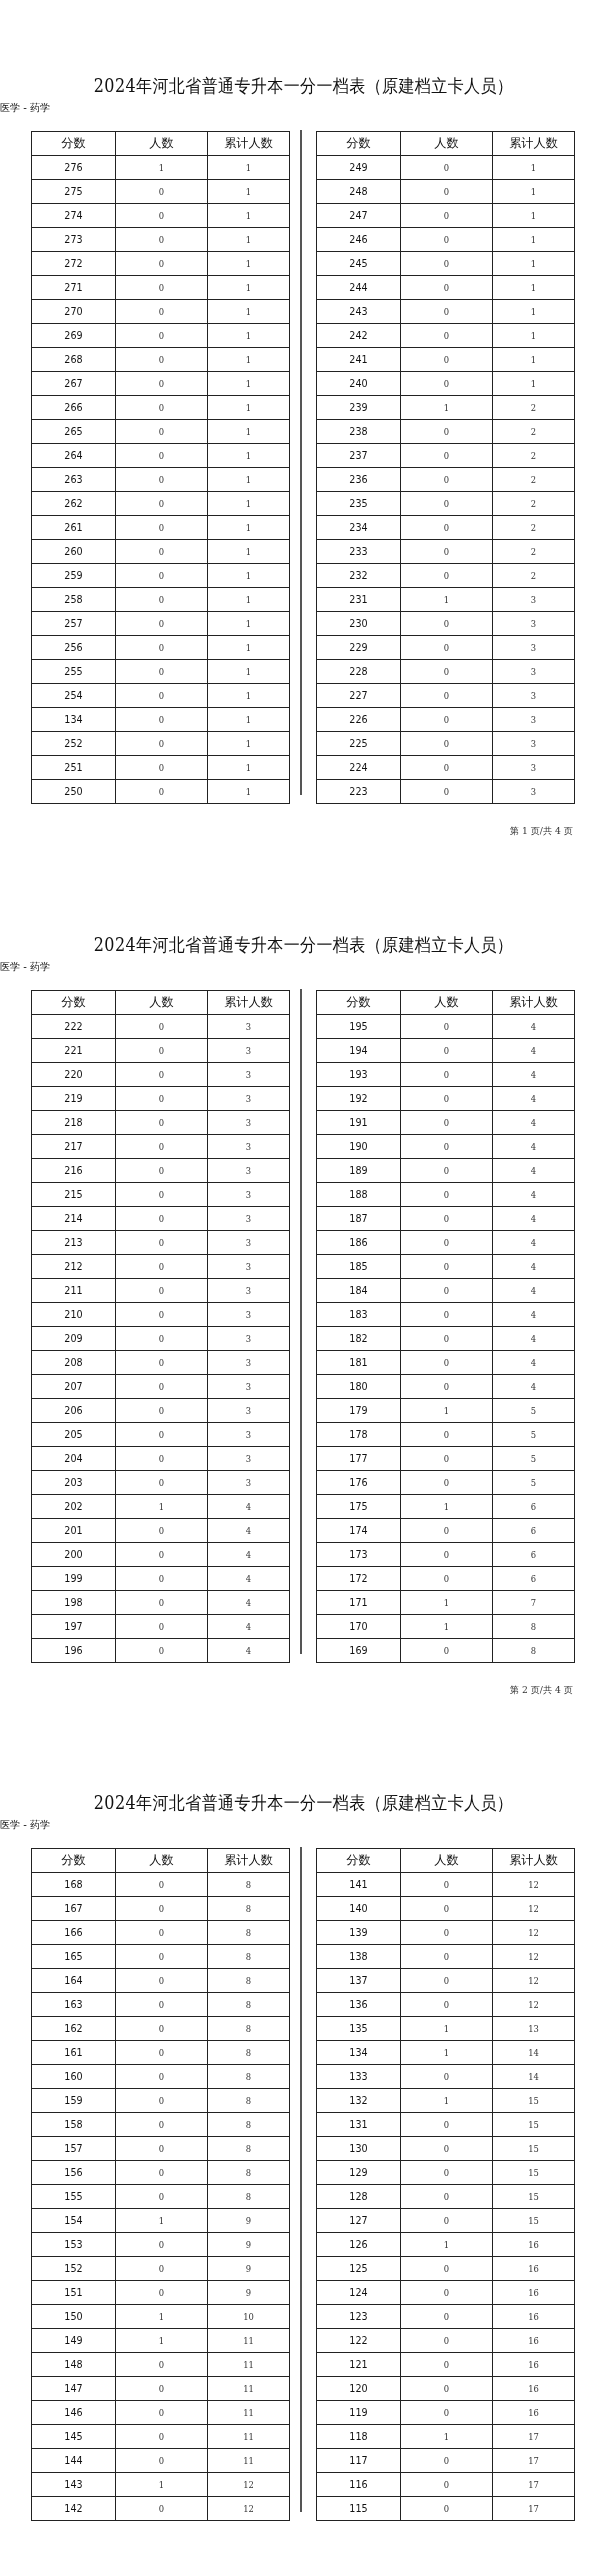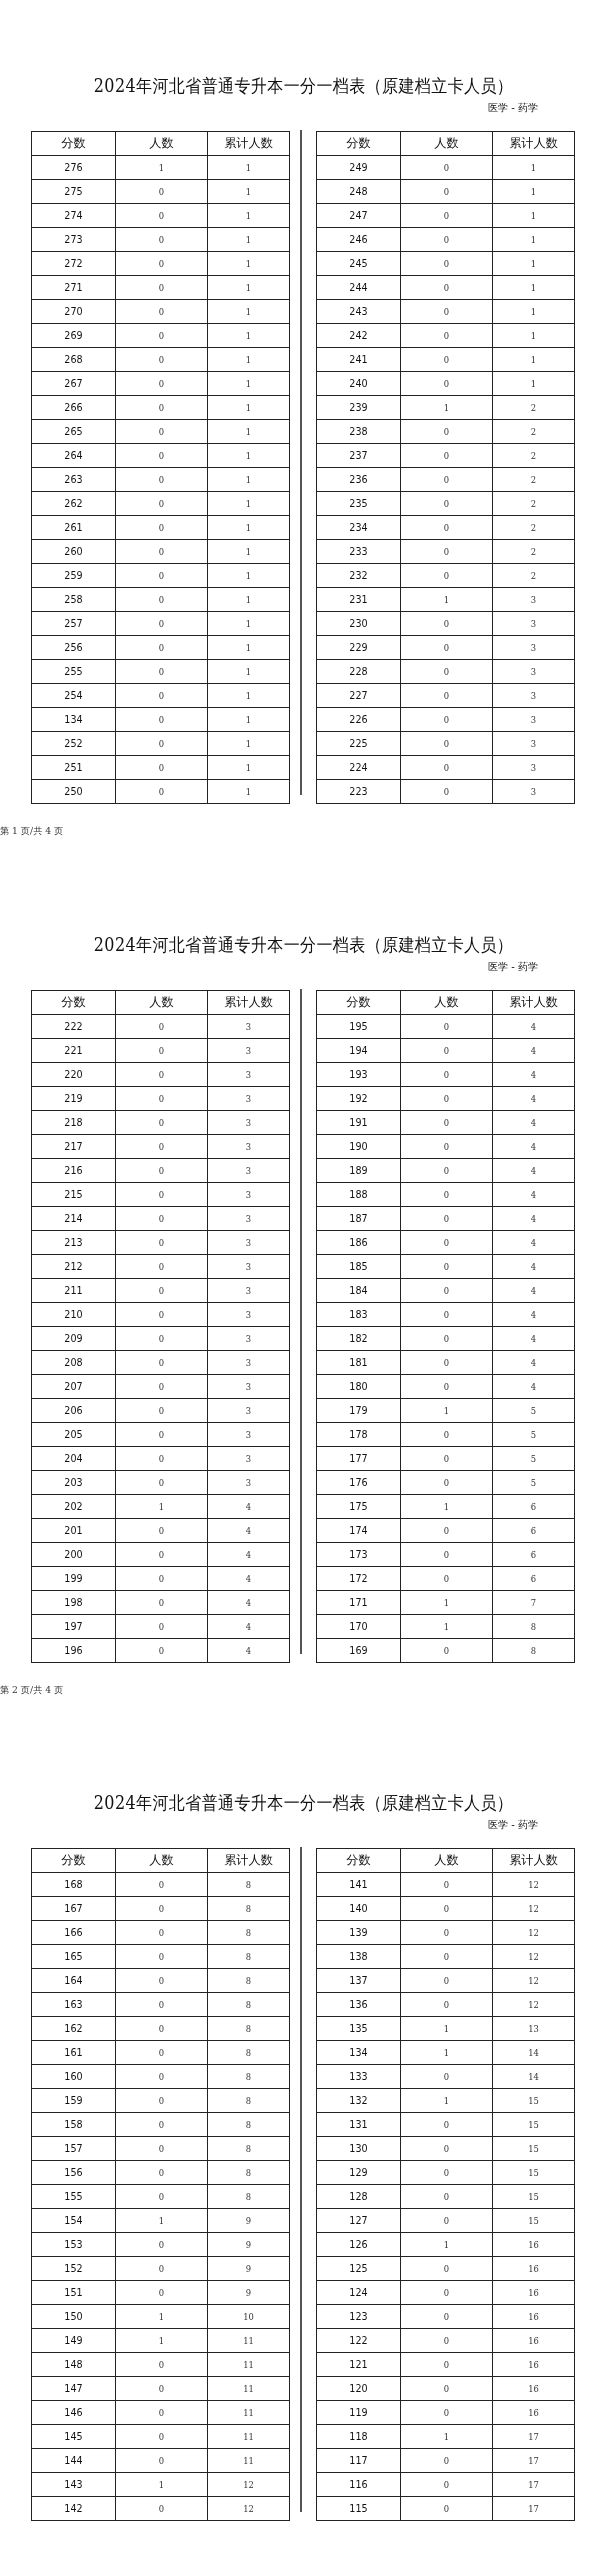--- a/index.html
+++ b/index.html
@@ -2,38 +2,38 @@
 <html style="font-size:12.2px"><head>
 <meta charset="utf-8">
 <style>
   html, body { margin: 0; padding: 0; background: #ffffff; }
   body { width: 607px; height: 2576px; position: relative; overflow: hidden;
          font-family: "Liberation Sans", "DejaVu Sans", sans-serif; color: #111; }
   .page { position: absolute; left: 0; width: 607px; height: 859px; margin-top: 16px; }
   .title { position: absolute; left: 0; width: 607px; top: 60px; text-align: center;
            font-family: "DejaVu Serif", "Liberation Serif", serif; font-size: 16px;
            letter-spacing: 0.4px; color: #111; transform: scaleY(1.12); }
-  .subtitle { position: absolute; left: 0; width: 538px; top: 85px; text-align: right;
+  .subtitle { position: absolute; left: 0; width: 538px; top: 85px; text-align: left;
               font-family: "DejaVu Sans", sans-serif; font-size: 10px; color: #111; }
   .divider { position: absolute; left: 300px; width: 1.5px; background: #555; }
   table.score { position: absolute; border-collapse: collapse; width: 258px;
                 table-layout: fixed; }
   table.score col.c1 { width: 84px; }
   table.score col.c2 { width: 92px; }
   table.score col.c3 { width: 82px; }
   table.score th, table.score td { border: 1.1px solid #222; text-align: center;
                                    padding: 0; }
   table.score th { height: 23px; font-family: Liberation Sans, sans-serif;
                    font-weight: normal; font-size: 12.2px; }
   table.score td { height: 23px; }
   td.score-cell { font-family: "DejaVu Sans", sans-serif; font-size: 9.6px; color: #111; }
   td.num-cell { font-family: "DejaVu Serif", "Liberation Serif", serif; font-size: 8.4px; color: #333; }
   .left-table { left: 31px; }
   .right-table { left: 316px; }
-  .footer { position: absolute; left: 0; width: 573px; text-align: left;
+  .footer { position: absolute; left: 0; width: 573px; text-align: right;
             font-family: "DejaVu Serif", "Liberation Serif", serif; font-size: 9.2px; color: #333; }
 </style>
 </head>
 <body>
 
 <div id="doc">
     <div class="page" style="top: 0px;">
       <div class="title">2024年河北省普通专升本一分一档表（原建档立卡人员）</div>
       <div class="subtitle">医学 - 药学</div>
       <div class="divider" style="top: 114px; height: 665px;"></div>

